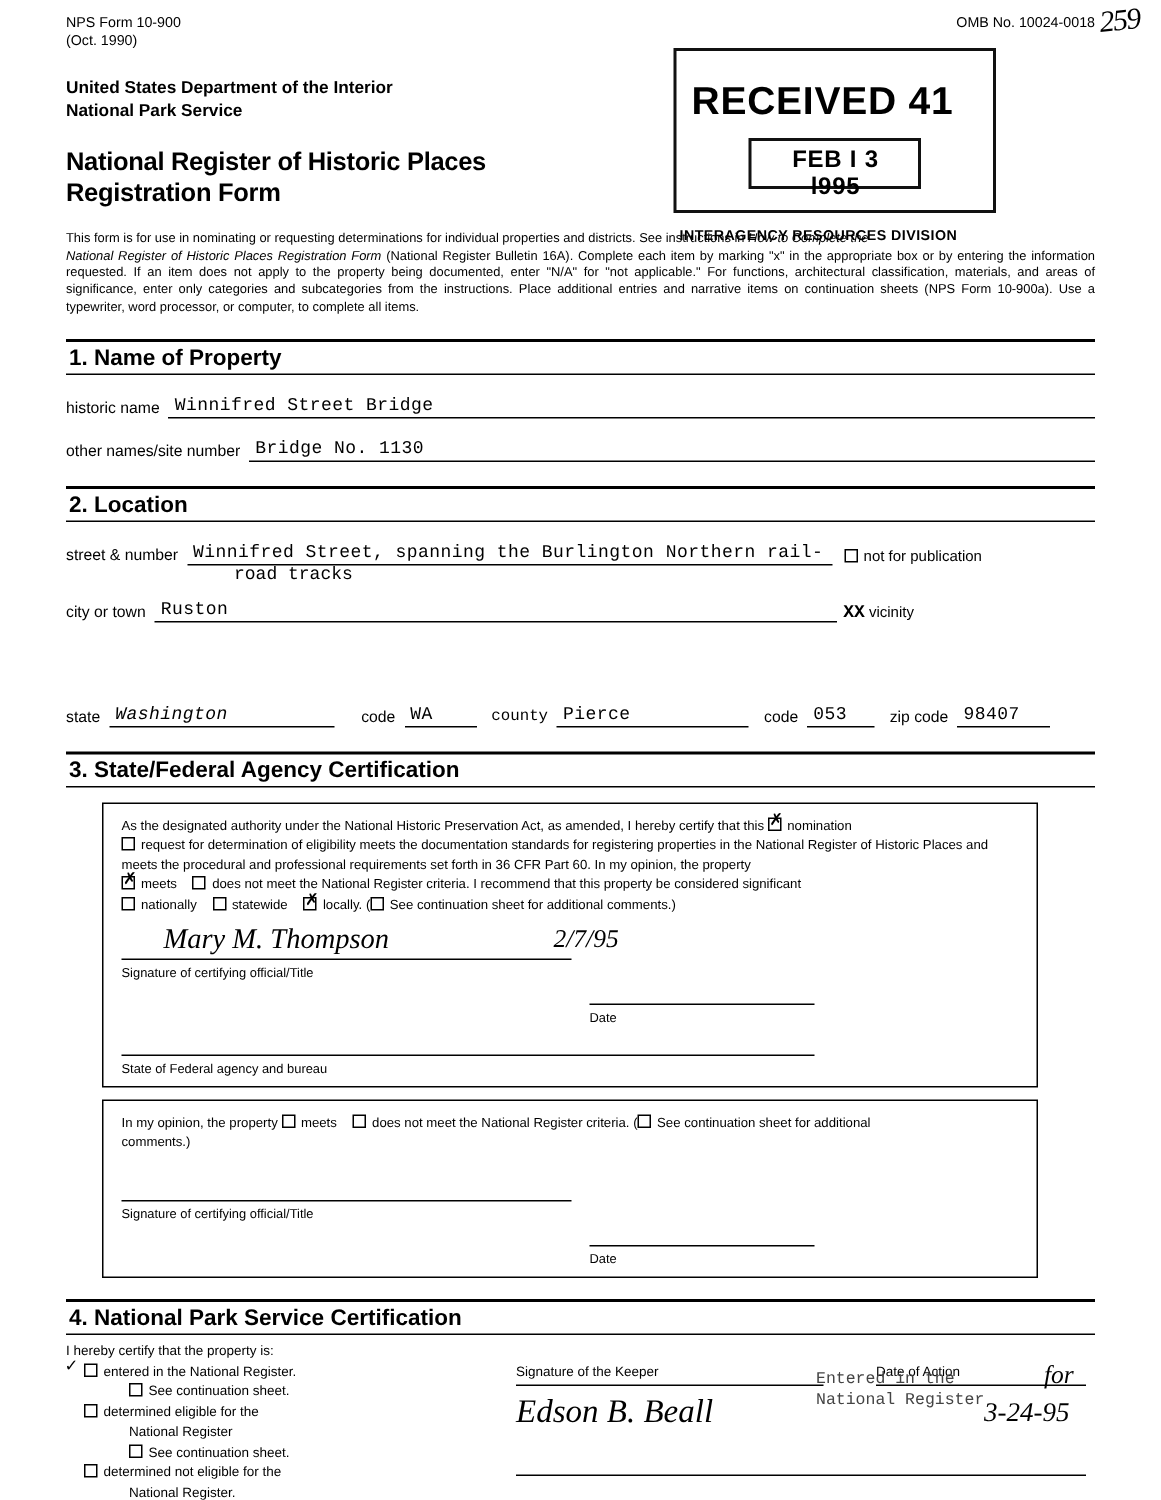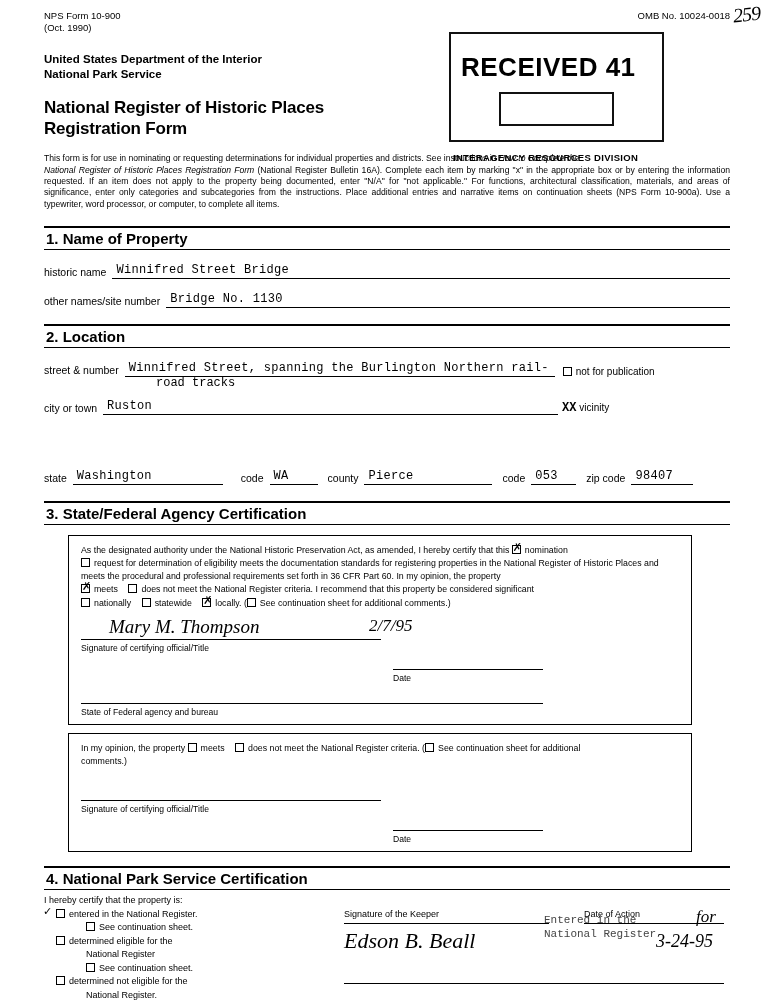--- a/index.html
+++ b/index.html
@@ -306,20 +306,21 @@
 Registration Form</div>
 
     <div class="intro">
       <span>This form is for use in nominating or requesting determinations for individual properties and districts. See instructions in </span><i>How to Complete the</i><br>
       <i>National Register of Historic Places Registration Form</i><span> (National Register Bulletin 16A). Complete each item by marking "x" in the appropriate box or by entering the information requested. If an item does not apply to the property being documented, enter "N/A" for "not applicable." For functions, architectural classification, materials, and areas of significance, enter only categories and subcategories from the instructions. Place additional entries and narrative items on continuation sheets (NPS Form 10-900a). Use a typewriter, word processor, or computer, to complete all items.</span>
     </div>
 
     <div class="stamp-wrap">
       <div class="stamp-received">RECEIVED 41</div>
       <div class="stamp-datebox"></div>
+      <div class="stamp-date">FEB I 3 l995</div>
       <div class="stamp-agency">INTERAGENCY RESOURCES DIVISION</div>
     </div>
 
     <div class="secbar" style="margin-top:16px;">1.  Name of Property</div>
 
     <div class="field-row">
       <span class="flabel">historic name</span>
       <span class="fline">
         <span class="hand">Winnifred Street Bridge</span>
       </span>
@@ -351,28 +352,28 @@
         <span class="hand">Ruston</span>
       </span>
       <span class="inline-note" style="padding-left:4px;">
         <span class="xx">XX</span>
         <span>vicinity</span>
       </span>
     </div>
 
     <div class="field-row">
       <span class="flabel">state</span>
-      <span class="fline" style="flex:0 0 150px;">
+      <span class="fline" style="flex:0 0 150px;font-style:italic;">
         <span class="hand">Washington</span>
       </span>
       <span class="flabel" style="padding-left:18px;">code</span>
       <span class="fline" style="flex:0 0 48px;">
         <span class="hand">WA</span>
       </span>
-      <span class="flabel" style="padding-left:10px;">county</span>
+      <span class="flabel" style="padding-left:10px;font-family:Liberation Mono, monospace;">county</span>
       <span class="fline" style="flex:0 0 128px;">
         <span class="hand">Pierce</span>
       </span>
       <span class="flabel" style="padding-left:10px;">code</span>
       <span class="fline" style="flex:0 0 45px;">
         <span class="hand">053</span>
       </span>
       <span class="flabel" style="padding-left:10px;margin-top:43px;">zip code</span>
       <span class="fline" style="flex:0 0 62px;">
         <span class="hand">98407</span>

